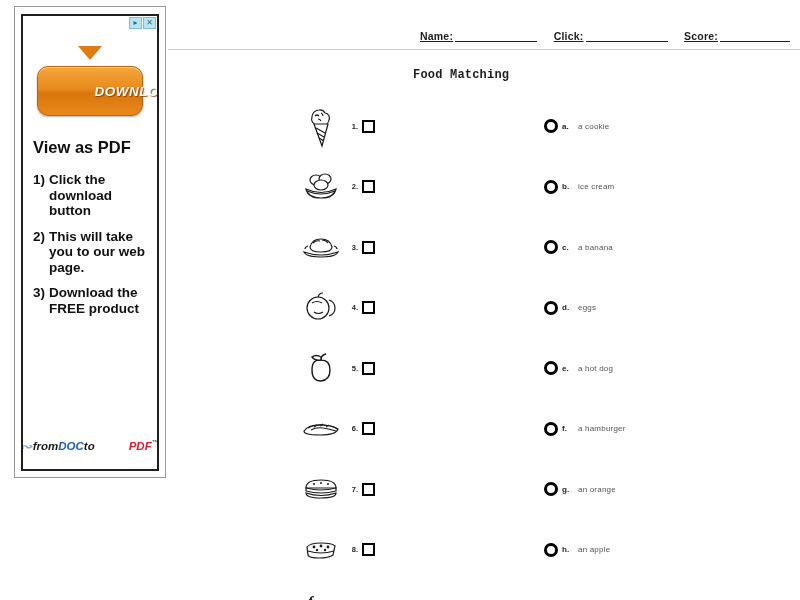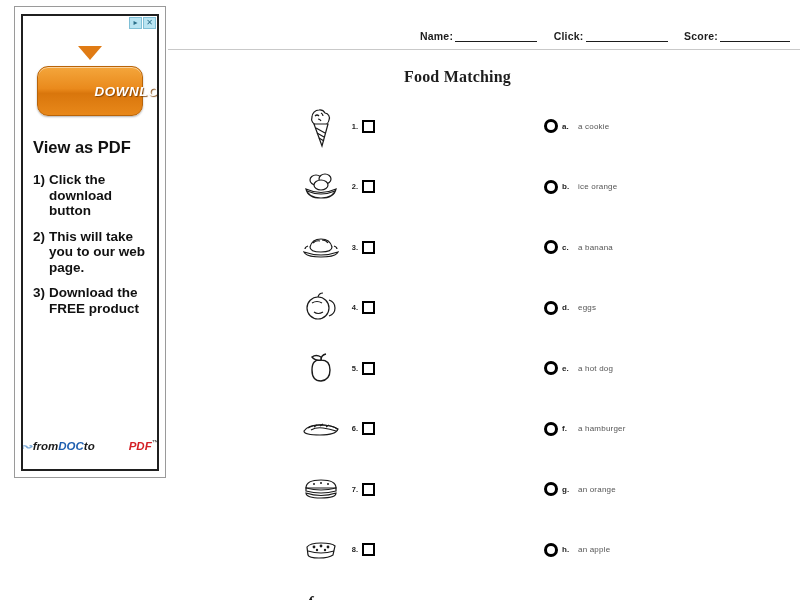--- a/index.html
+++ b/index.html
@@ -163,21 +163,21 @@
     left: 252px;
     top: 30px;
     width: 370px;
     display: flex;
     align-items: flex-end;
     font-size: 10.5px;
     font-weight: bold;
     color: #1d1d1d;
     font-family: "Liberation Sans", sans-serif;
   }
-  .field-group { display: flex; align-items: flex-start; }
+  .field-group { display: flex; align-items: flex-start; text-decoration: underline; }
   .field-label { white-space: nowrap; letter-spacing: 0.2px; }
   .field-rule {
     border-bottom: 1.6px solid #1d1d1d;
     margin-left: 2px;
     height: 11px;
   }
   .rule-name  { width: 82px; }
   .rule-date  { width: 82px; }
   .rule-score { width: 70px; }
   .field-gap { width: 26px; }
@@ -185,27 +185,27 @@
   #header-divider {
     position: absolute;
     left: 0px;
     top: 49px;
     width: 632px;
     height: 1px;
     background: #c9c9c9;
   }
   #worksheet-title {
     position: absolute;
-    left: 236px;
+    left: 245px;
     top: 68px;
-    font-size: 16px;
+    font-size: 12px;
     font-weight: bold;
     color: #1d1d1d;
     letter-spacing: 0.2px;
-    font-family: Liberation Serif, serif;
+    font-family: Liberation Mono, monospace;
   }
 
   
   #question-column {
     position: absolute;
     left: 130px;
     top: 96px;
     width: 120px;
   }
   .q-row {
@@ -488,21 +488,21 @@
 
   <div id="answer-column">
     <div class="a-row">
       <span class="a-circle"></span>
       <span class="a-letter">a.</span>
       <span class="a-text">a cookie</span>
     </div>
     <div class="a-row">
       <span class="a-circle"></span>
       <span class="a-letter">b.</span>
-      <span class="a-text">ice orange</span>
+      <span class="a-text">ice cream</span>
     </div>
     <div class="a-row">
       <span class="a-circle"></span>
       <span class="a-letter">c.</span>
       <span class="a-text">a banana</span>
     </div>
     <div class="a-row">
       <span class="a-circle"></span>
       <span class="a-letter">d.</span>
       <span class="a-text">eggs</span>

